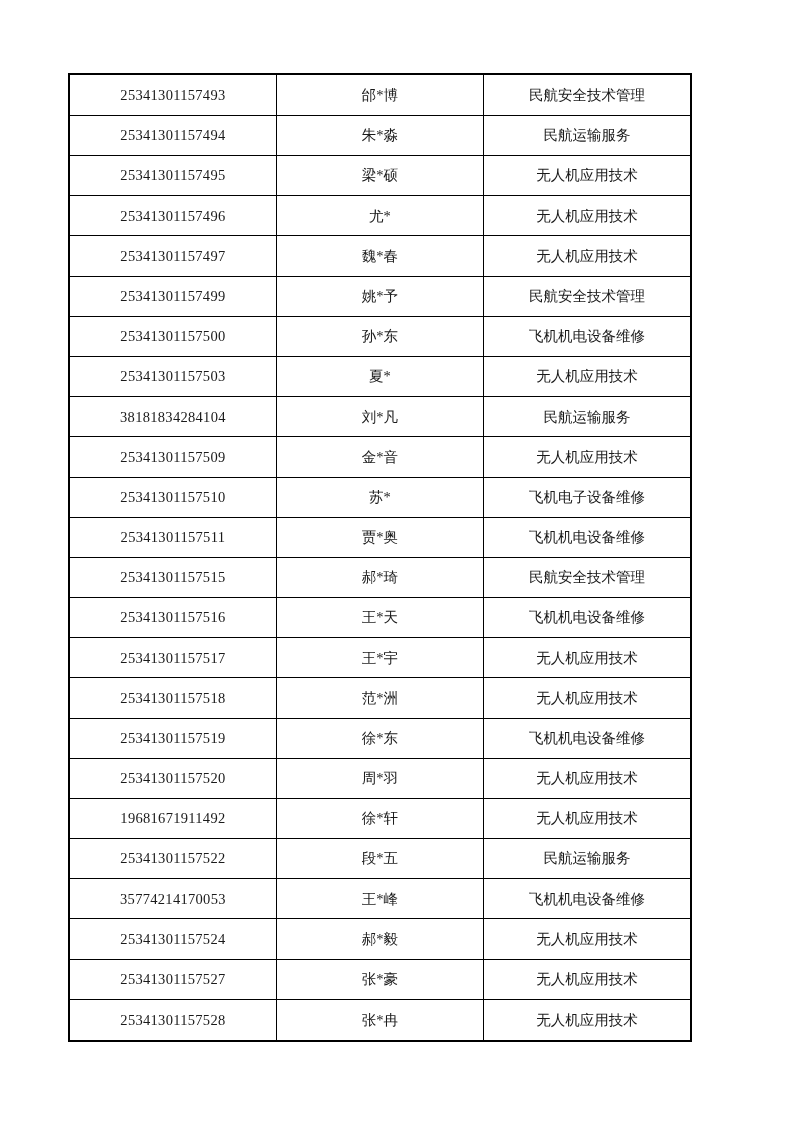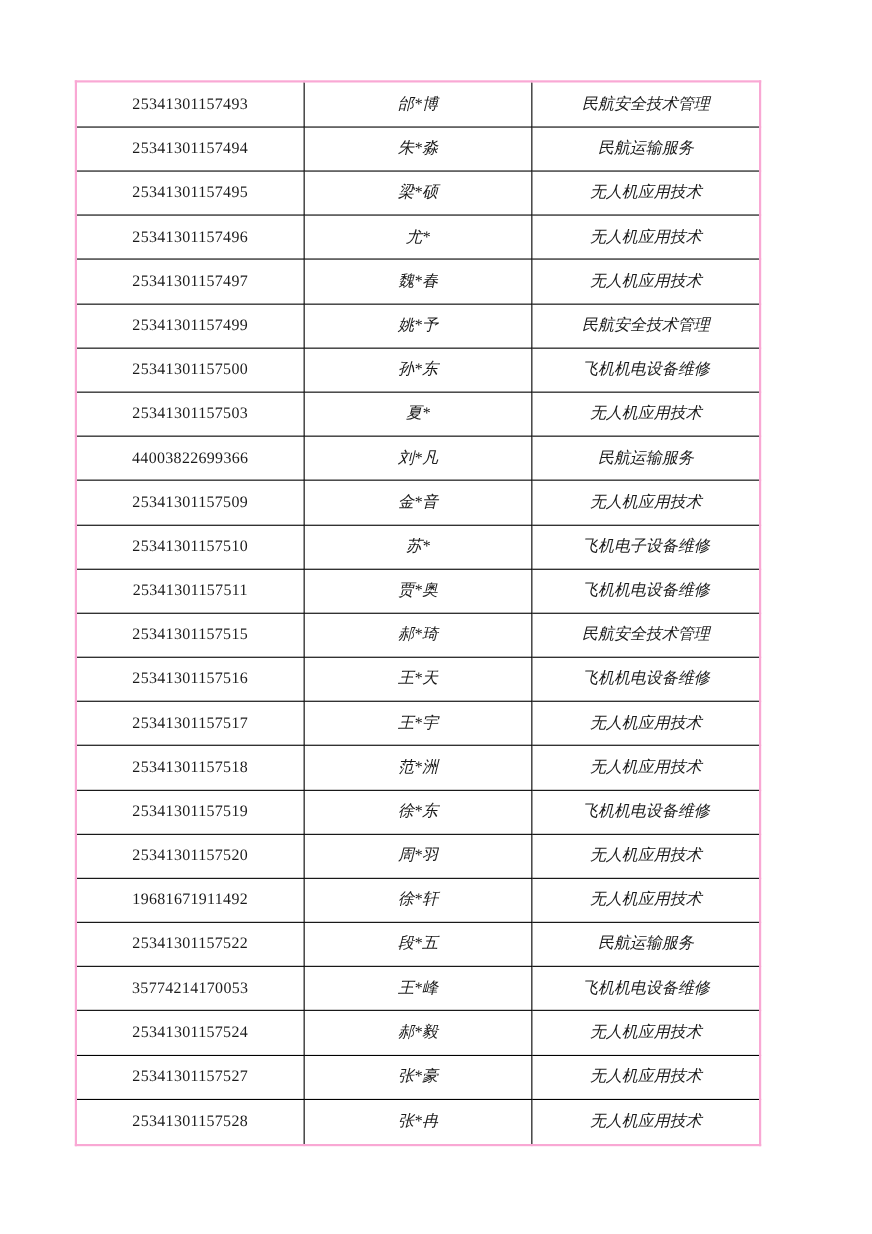--- a/index.html
+++ b/index.html
@@ -20,21 +20,21 @@
     overflow: hidden;
   }
   table.roster {
     position: absolute;
     left: 68px;
     top: 73px;
     width: 624px;
     height: 969px;
     border-collapse: collapse;
     table-layout: fixed;
-    border: 2px solid #f9a8d4;
+    border: 2px solid #000000;
   }
   table.roster col {
     width: 33.3333%;
   }
   table.roster td {
     border: 1px solid #000000;
     text-align: center;
     vertical-align: middle;
     font-size: 14.5px;
     color: #1a1a1a;
@@ -42,21 +42,20 @@
     line-height: 1;
     white-space: nowrap;
     overflow: hidden;
   }
   td.cell-num {
     font-size: 14px;
     letter-spacing: 0.3px;
   }
   td.cell-name, td.cell-major {
     font-size: 15px;
-    font-style: italic;
   }
 </style>
 </head>
 <body>
 
 <div class="page">
   <table class="roster">
     <colgroup>
       <col>
       <col>
@@ -97,21 +96,21 @@
     <td class="cell-num">25341301157500</td>
     <td class="cell-name">孙*东</td>
     <td class="cell-major">飞机机电设备维修</td>
   </tr>
         <tr>
     <td class="cell-num">25341301157503</td>
     <td class="cell-name">夏*</td>
     <td class="cell-major">无人机应用技术</td>
   </tr>
         <tr>
-    <td class="cell-num">44003822699366</td>
+    <td class="cell-num">38181834284104</td>
     <td class="cell-name">刘*凡</td>
     <td class="cell-major">民航运输服务</td>
   </tr>
         <tr>
     <td class="cell-num">25341301157509</td>
     <td class="cell-name">金*音</td>
     <td class="cell-major">无人机应用技术</td>
   </tr>
         <tr>
     <td class="cell-num">25341301157510</td>

